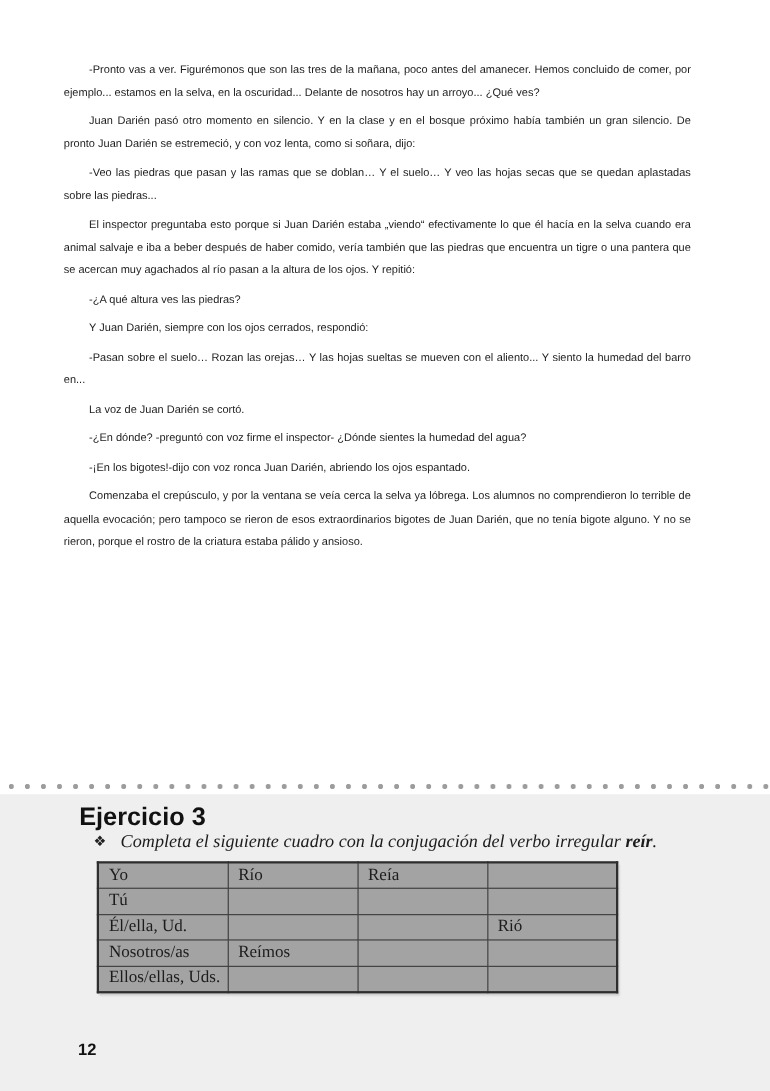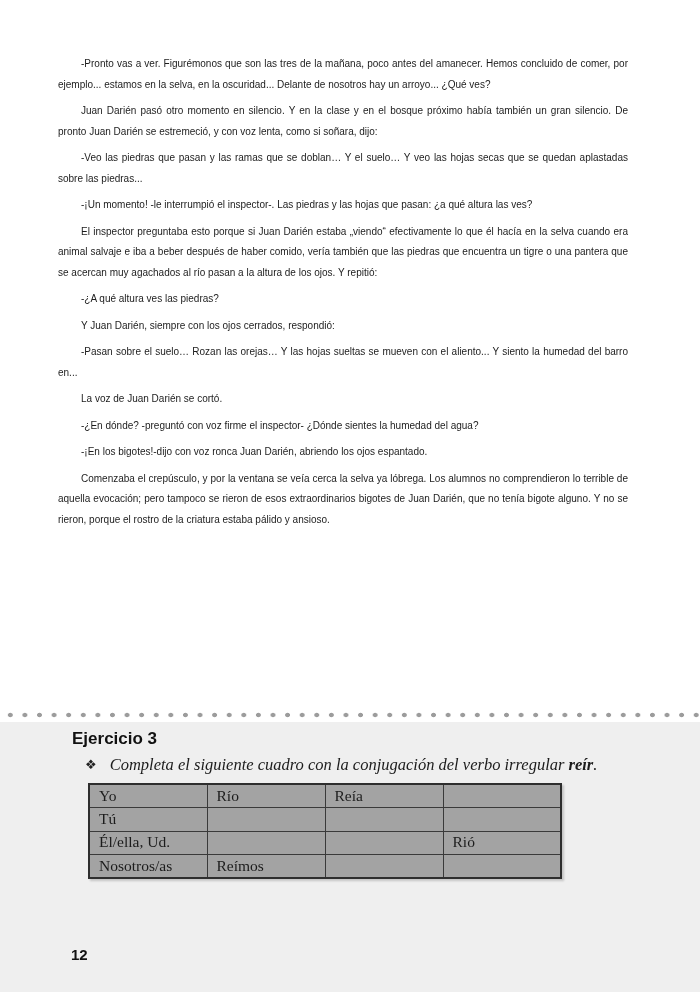--- a/index.html
+++ b/index.html
@@ -47,21 +47,21 @@
     top: 722px;
     width: 700px;
     height: 270px;
     background: #efefef;
   }
   .exercise-title {
     position: absolute;
     left: 72px;
     top: 7px;
     font-family: "Liberation Sans", sans-serif;
-    font-size: 17px;
+    font-size: 23px;
     font-weight: bold;
     color: #111111;
   }
   .instruction {
     position: absolute;
     left: 85px;
     top: 33px;
     width: 560px;
     font-family: "Liberation Serif", serif;
     font-style: italic;
@@ -116,21 +116,20 @@
 </style>
 </head>
 <body>
 
 <div class="page">
 
   <div class="story">
     <p>-Pronto vas a ver. Figurémonos que son las tres de la mañana, poco antes del amanecer. Hemos concluido de comer, por ejemplo... estamos en la selva, en la oscuridad... Delante de nosotros hay un arroyo... ¿Qué ves?</p>
     <p>Juan Darién pasó otro momento en silencio. Y en la clase y en el bosque próximo había también un gran silencio. De pronto Juan Darién se estremeció, y con voz lenta, como si soñara, dijo:</p>
     <p>-Veo las piedras que pasan y las ramas que se doblan… Y el suelo… Y veo las hojas secas que se quedan aplastadas sobre las piedras...</p>
-    <p>-¡Un momento! -le interrumpió el inspector-. Las piedras y las hojas que pasan: ¿a qué altura las ves?</p>
     <p>El inspector preguntaba esto porque si Juan Darién estaba „viendo“ efectivamente lo que él hacía en la selva cuando era animal salvaje e iba a beber después de haber comido, vería también que las piedras que encuentra un tigre o una pantera que se acercan muy agachados al río pasan a la altura de los ojos. Y repitió:</p>
     <p>-¿A qué altura ves las piedras?</p>
     <p>Y Juan Darién, siempre con los ojos cerrados, respondió:</p>
     <p>-Pasan sobre el suelo… Rozan las orejas… Y las hojas sueltas se mueven con el aliento... Y siento la humedad del barro en...</p>
     <p>La voz de Juan Darién se cortó.</p>
     <p>-¿En dónde? -preguntó con voz firme el inspector- ¿Dónde sientes la humedad del agua?</p>
     <p>-¡En los bigotes!-dijo con voz ronca Juan Darién, abriendo los ojos espantado.</p>
     <p>Comenzaba el crepúsculo, y por la ventana se veía cerca la selva ya lóbrega. Los alumnos no comprendieron lo terrible de aquella evocación; pero tampoco se rieron de esos extraordinarios bigotes de Juan Darién, que no tenía bigote alguno. Y no se rieron, porque el rostro de la criatura estaba pálido y ansioso.</p>
   </div>
 
@@ -164,20 +163,26 @@
           <td></td>
           <td></td>
           <td>Rió</td>
         </tr>
         <tr>
           <td>Nosotros/as</td>
           <td>Reímos</td>
           <td></td>
           <td></td>
         </tr>
+        <tr>
+          <td>Ellos/ellas, Uds.</td>
+          <td></td>
+          <td></td>
+          <td></td>
+        </tr>
       </tbody>
     </table>
 
     <div class="page-number">12</div>
 
   </div>
 
 </div>
 
 </body></html>

